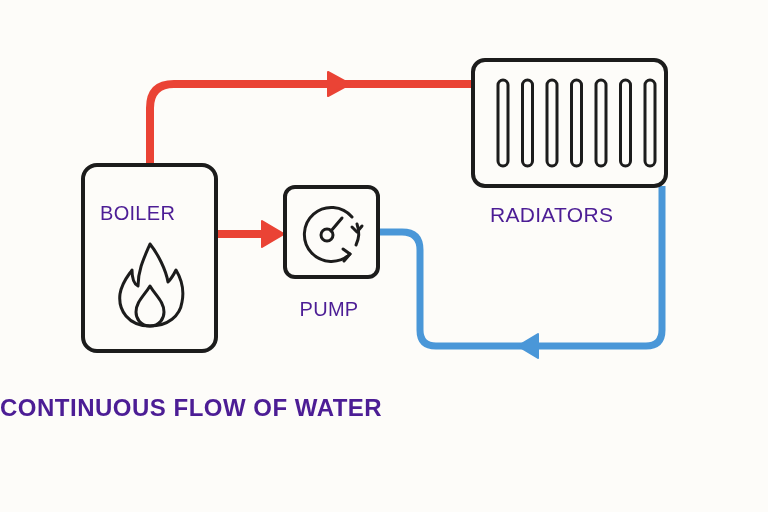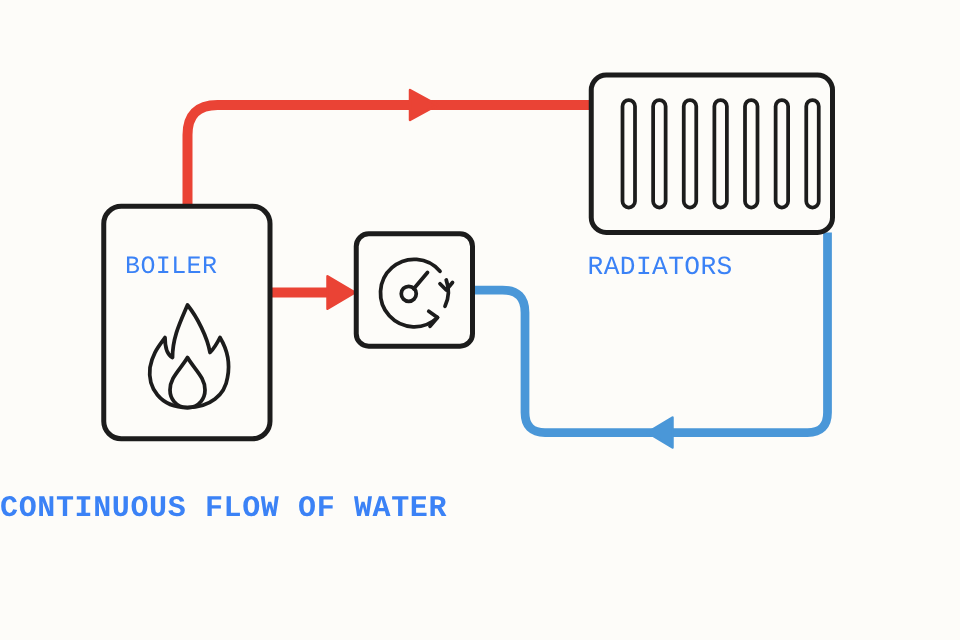--- a/index.html
+++ b/index.html
@@ -5,28 +5,28 @@
   html, body { margin: 0; padding: 0; }
   body {
     width: 768px; height: 512px; overflow: hidden;
     background: #fdfcf9;
     font-family: "Liberation Sans", "DejaVu Sans", sans-serif;
     position: relative;
   }
   svg.diagram { position: absolute; left: 0; top: 0; }
   .lbl {
     position: absolute;
-    font-family: Liberation Mono, monospace;
-    color: #3b82f6;
+    font-family: Liberation Sans, sans-serif;
+    color: #4c1d95;
     letter-spacing: 0.3px;
     white-space: nowrap;
   }
   .boiler-lbl { left: 100px; top: 202px; font-size: 20px; }
   .pump-lbl { left: 246px; top: 296px; font-size: 20px; text-align: center; line-height: 27px; width: 166px; }
-  .rad-lbl { left: 470px; top: 203px; font-size: 21px; }
+  .rad-lbl { left: 490px; top: 203px; font-size: 21px; }
   .footer-lbl { left: 0; width: 760px; top: 394px; font-size: 24px; font-weight: bold; text-align: left; letter-spacing: 0.5px; }
 </style>
 </head>
 <body>
 
 <svg class="diagram" width="768" height="512" viewBox="0 0 768 512">
 
   <path d="M150 166 L150 108 Q150 84 174 84 L474 84" fill="none" stroke="#ea4335" stroke-width="8" stroke-linejoin="round"></path>
   <polygon points="328,72 350,84 328,96" fill="#ea4335" stroke="#ea4335" stroke-width="2" stroke-linejoin="round"></polygon>
 
@@ -73,15 +73,16 @@
       <rect x="547" y="80" width="10" height="86" rx="5" fill="none" stroke="#1c1c1c" stroke-width="3"></rect>
       <rect x="571.5" y="80" width="10" height="86" rx="5" fill="none" stroke="#1c1c1c" stroke-width="3"></rect>
       <rect x="596" y="80" width="10" height="86" rx="5" fill="none" stroke="#1c1c1c" stroke-width="3"></rect>
       <rect x="620.5" y="80" width="10" height="86" rx="5" fill="none" stroke="#1c1c1c" stroke-width="3"></rect>
       <rect x="645" y="80" width="10" height="86" rx="5" fill="none" stroke="#1c1c1c" stroke-width="3"></rect>
     </g>
 </svg>
 
 <div class="lbl boiler-lbl">BOILER</div>
 <div class="lbl pump-lbl">
+  <div>PUMP</div>
 </div>
 <div class="lbl rad-lbl">RADIATORS</div>
 <div class="lbl footer-lbl">CONTINUOUS FLOW OF WATER</div>
 
 </body></html>

